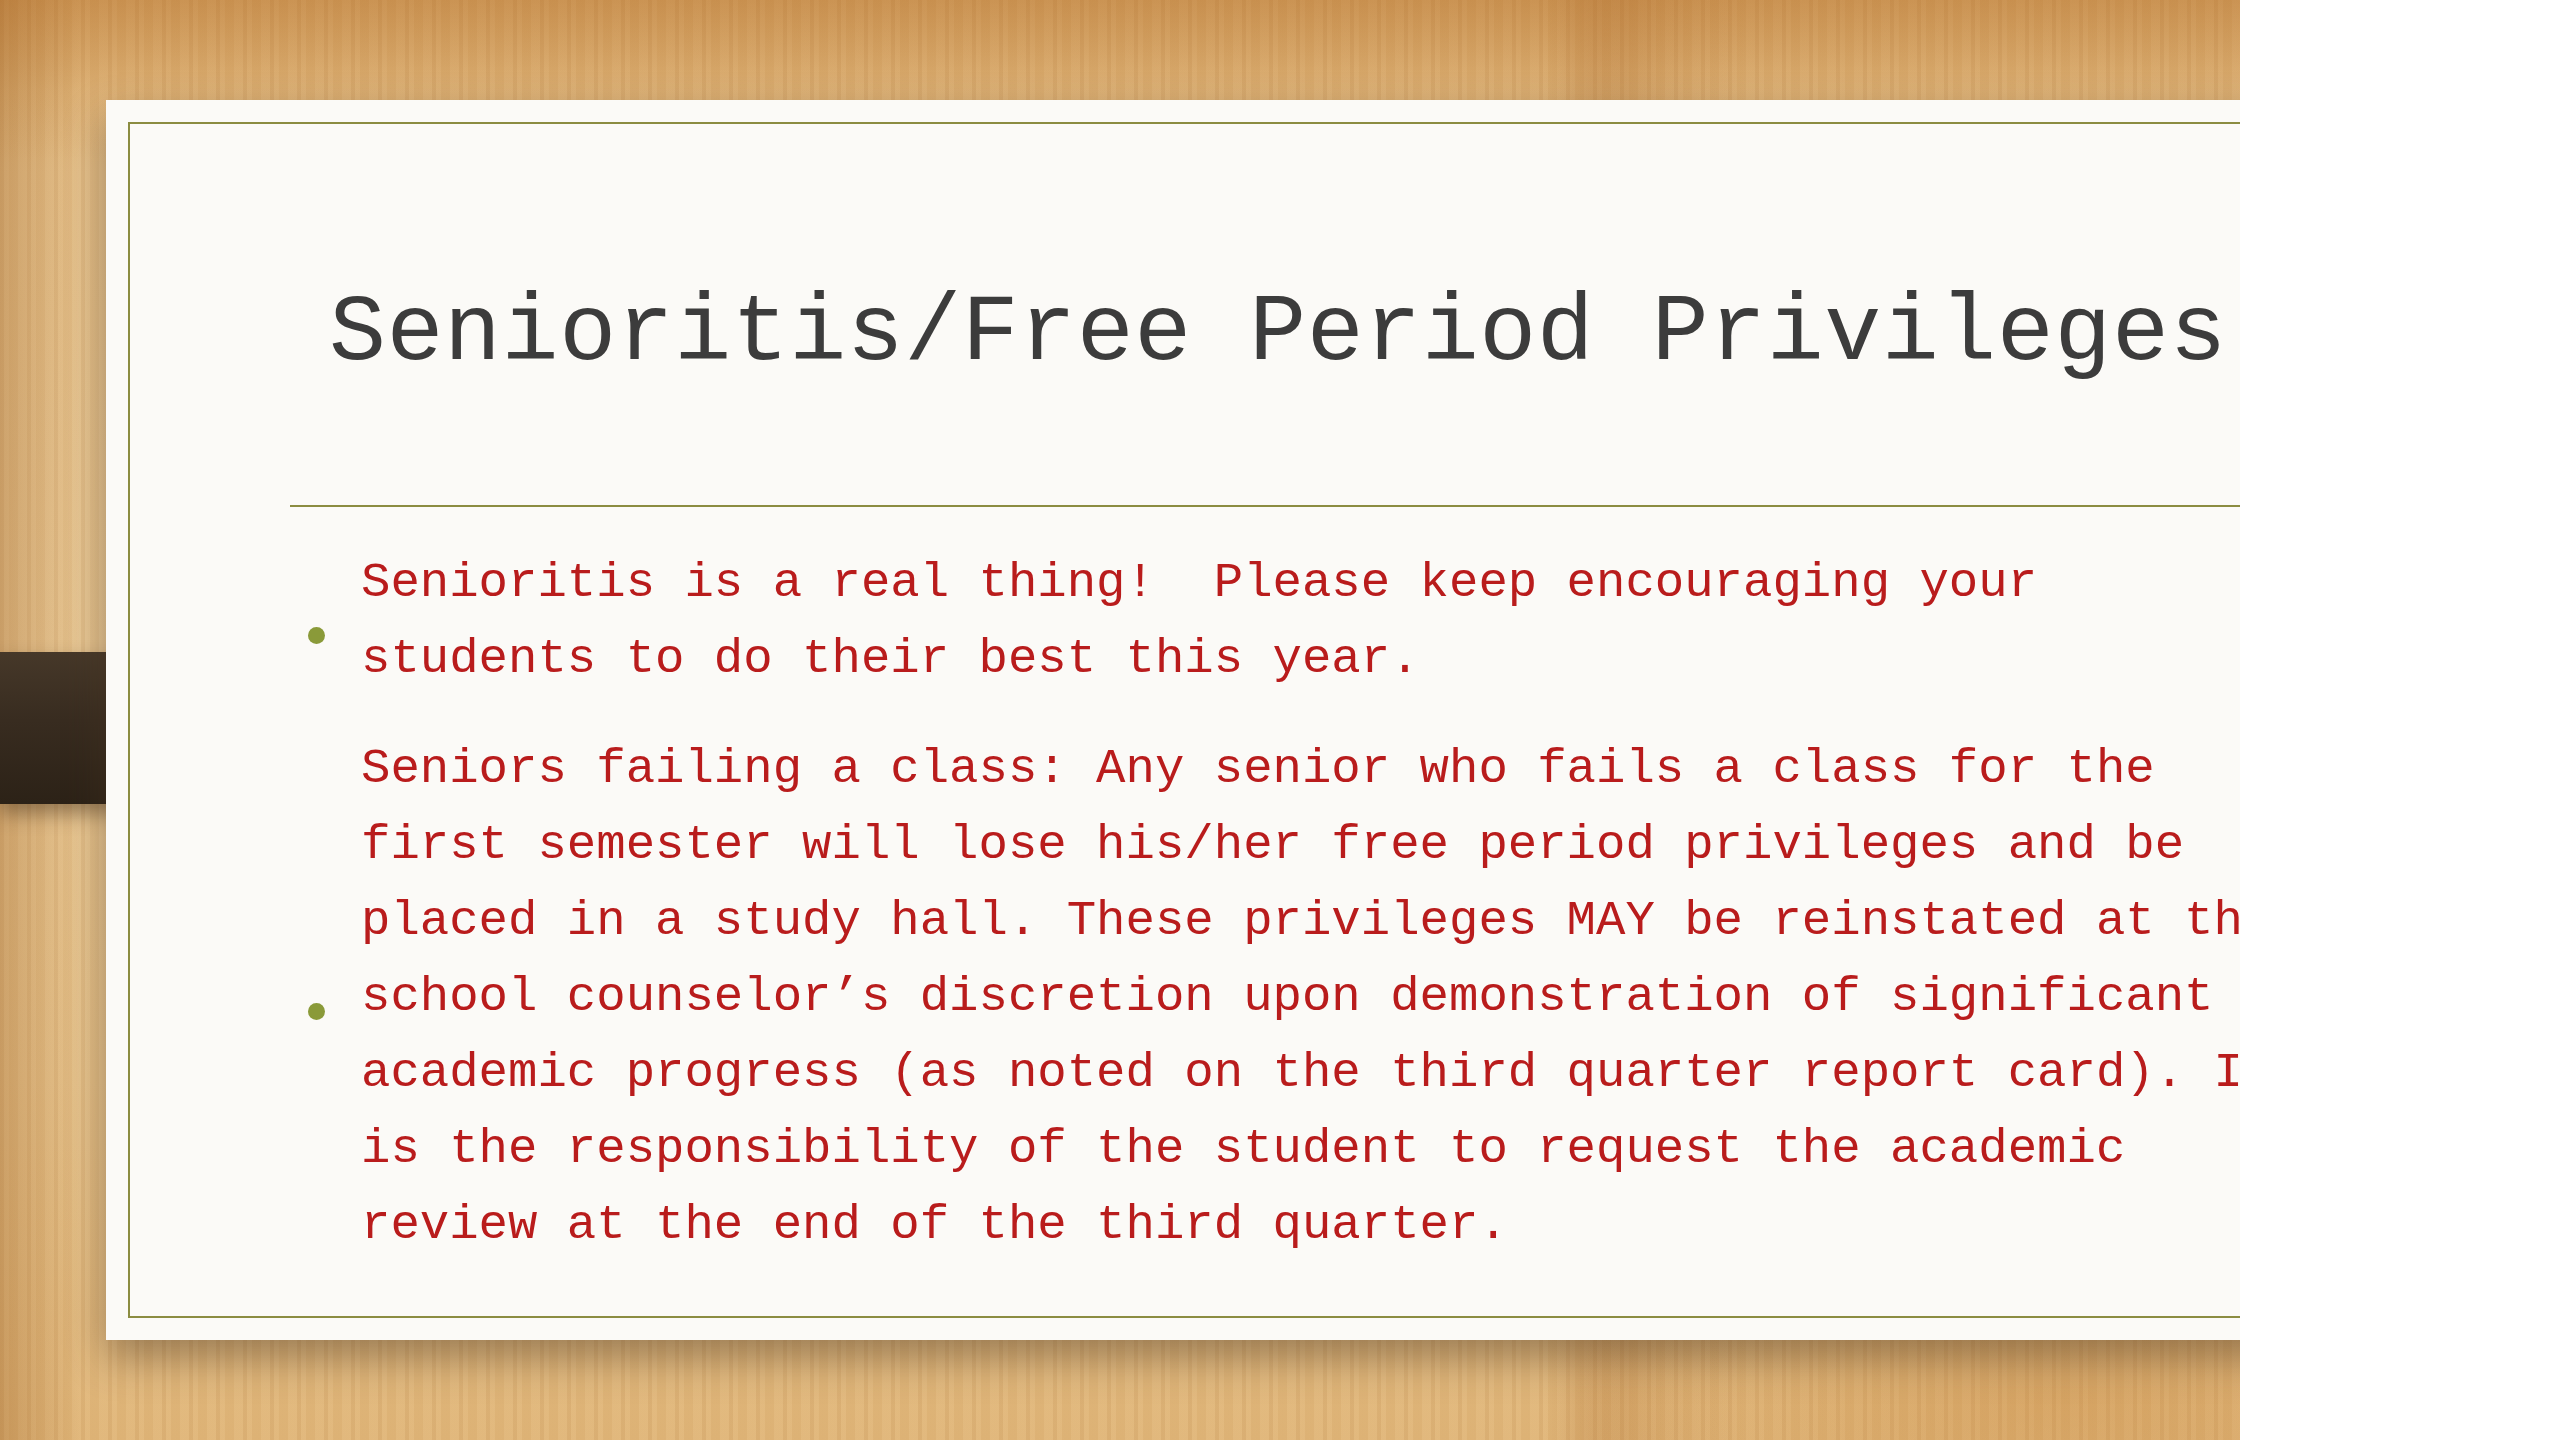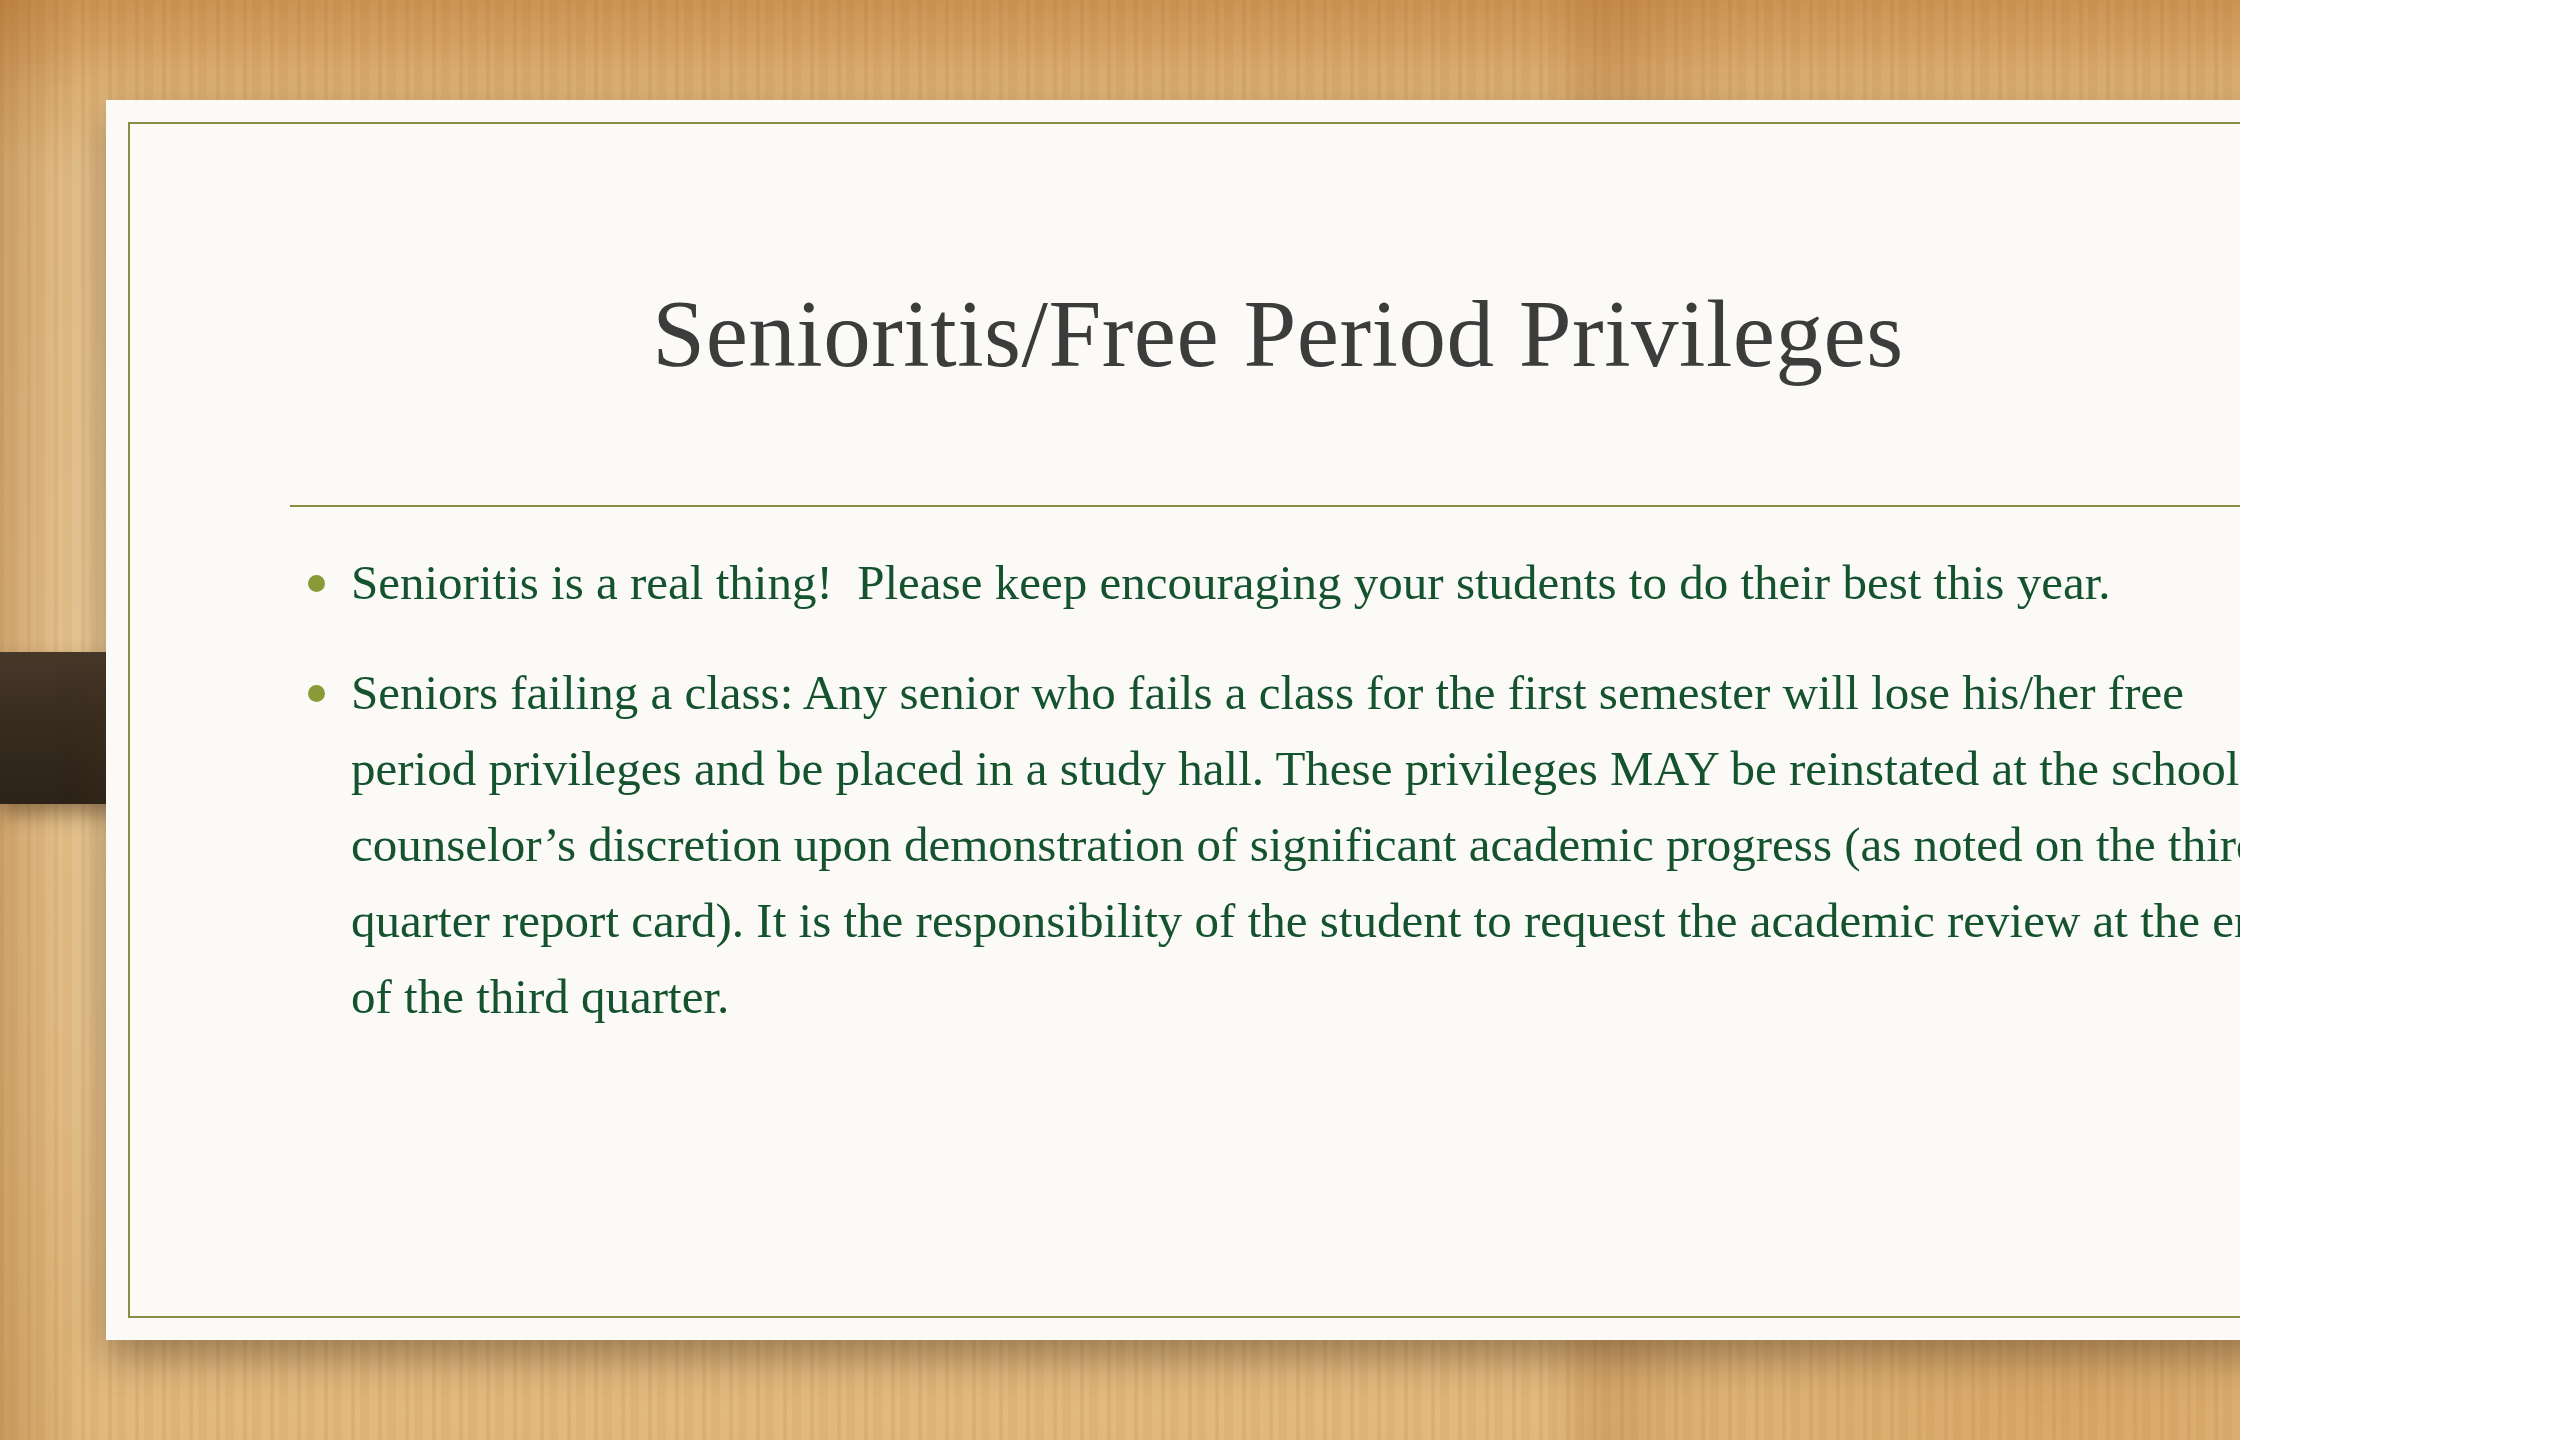--- a/index.html
+++ b/index.html
@@ -25,20 +25,21 @@
       radial-gradient(700px 340px at 92% 97%, rgba(190,120,45,0.28), rgba(190,120,45,0) 70%),
       linear-gradient(180deg, rgba(172,100,34,0.38) 0px, rgba(172,100,34,0.10) 90px, rgba(172,100,34,0) 160px),
       linear-gradient(90deg, rgba(150,90,30,0.32) 0px, rgba(150,90,30,0) 80px),
       linear-gradient(90deg, rgba(0,0,0,0) 0%, rgba(0,0,0,0) 69%, rgba(168,102,40,0.22) 71%, rgba(168,102,40,0.22) 72.5%, rgba(168,102,40,0.10) 74.5%, rgba(0,0,0,0) 78%),
       repeating-linear-gradient(90deg,
         rgba(165,110,50,0.10) 0px,  rgba(165,110,50,0.10) 4px,
         rgba(242,208,155,0.10) 4px, rgba(242,208,155,0.10) 9px,
         rgba(185,130,60,0.08) 9px,  rgba(185,130,60,0.08) 18px,
         rgba(250,222,172,0.06) 18px, rgba(250,222,172,0.06) 27px),
       linear-gradient(180deg, #dcae6e 0%, #e5c08a 12%, #e8c794 45%, #e6c28b 75%, #e0b67a 100%);
+    font-family: Liberation Mono, monospace;
   }
 
   
   .ribbon {
     position: absolute;
     left: 0;
     top: 652px;
     width: 2560px;
     height: 152px;
     z-index: 1;
@@ -82,25 +83,26 @@
   }
 
   
   .bullets {
     list-style: none;
     margin: 38px 140px 0 178px;
     padding: 0;
   }
   .bullet {
     display: flex;
-    gap: 26px;
+    gap: 36px;
     margin-bottom: 34px;
     font-size: 49px;
     line-height: 76px;
-    color: #14532d;
+    color: #b91c1c;
+    align-items: center;
   }
   .dot {
     flex: 0 0 auto;
     width: 17px;
     height: 17px;
     border-radius: 50%;
     background: #8a9a39;
     margin-top: 30px;
   }
   .bullet-text {

